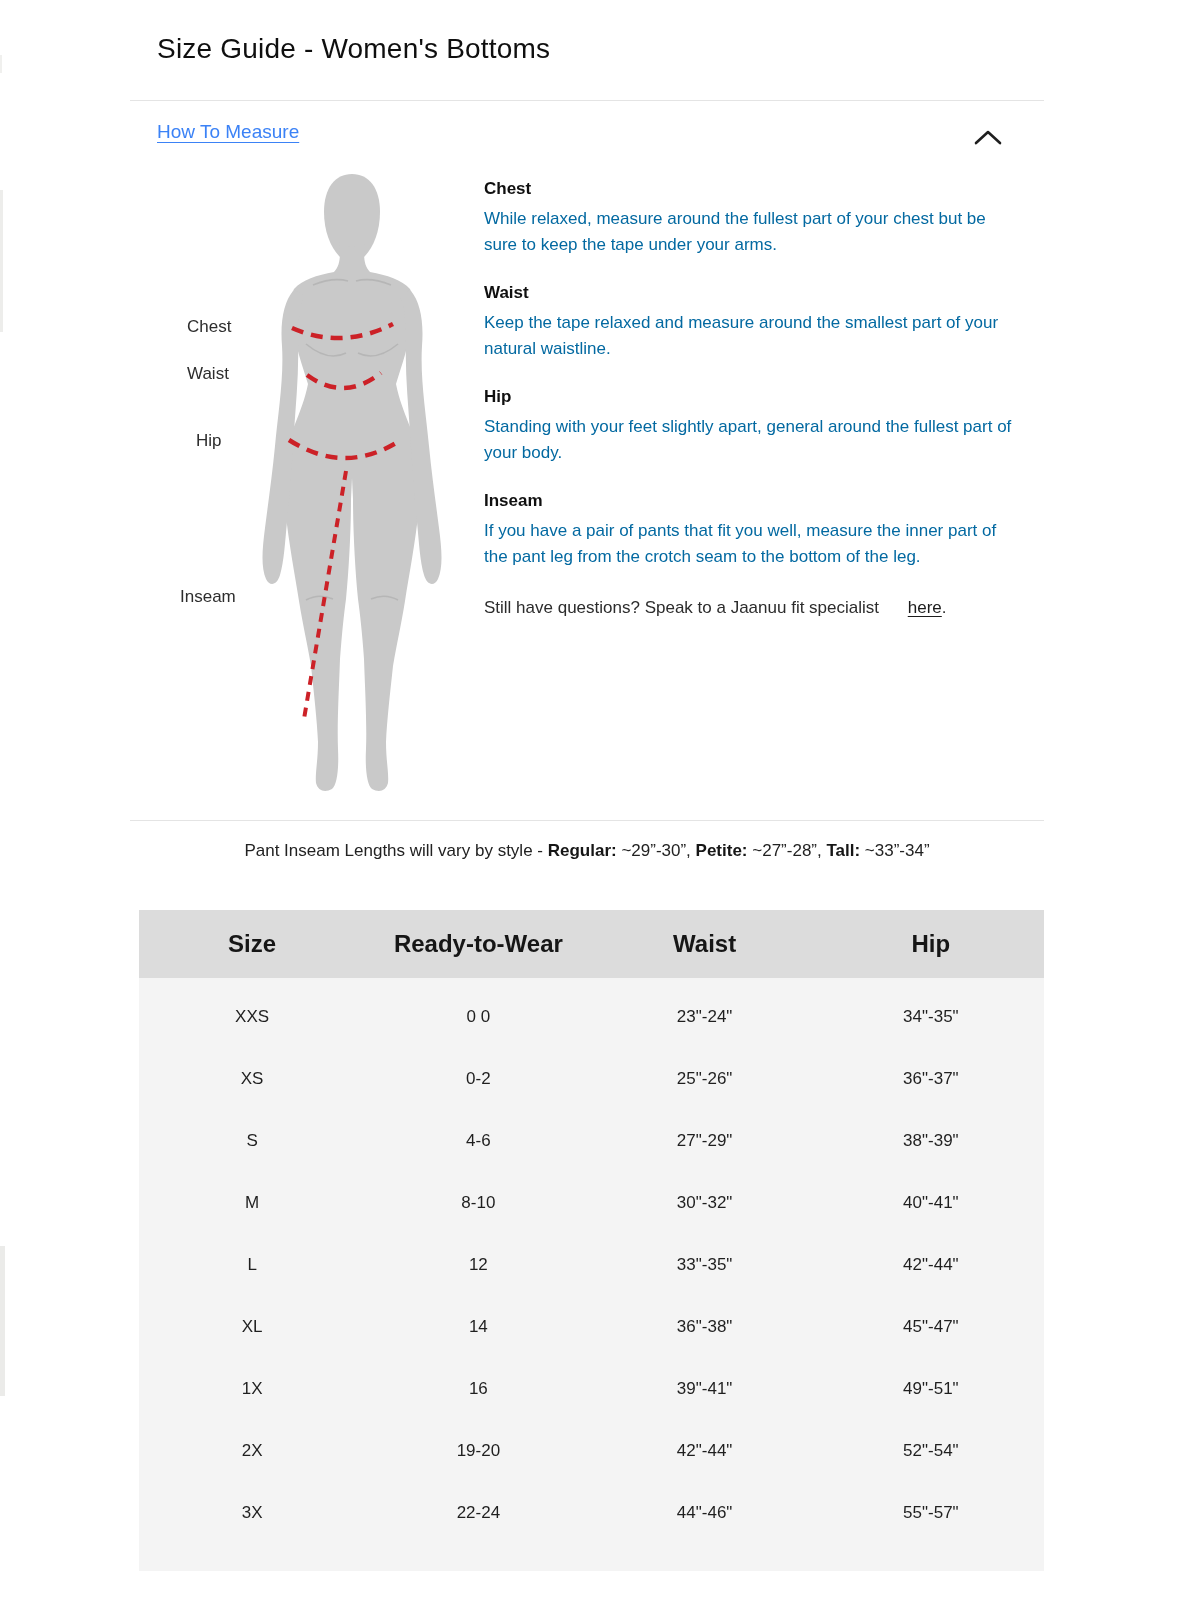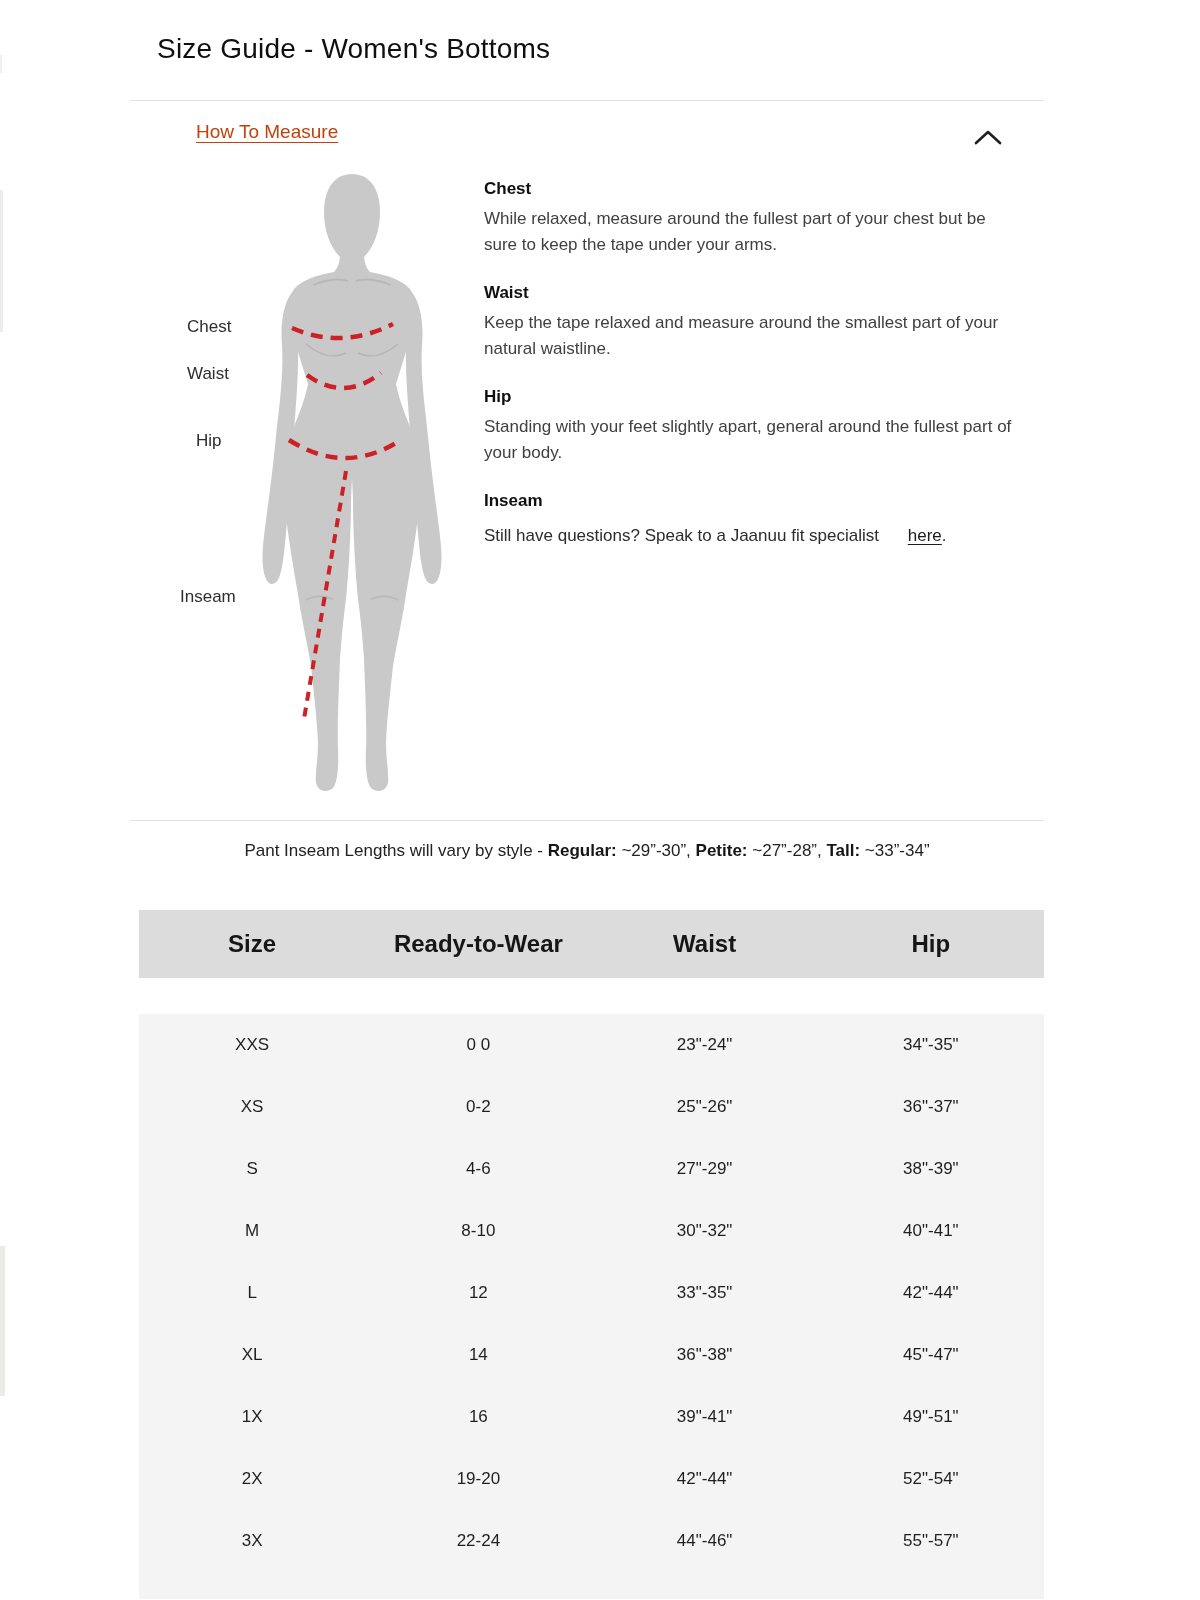--- a/index.html
+++ b/index.html
@@ -18,22 +18,22 @@
   .wrapper{position:absolute;left:130px;top:0;width:914px;height:1600px;}
   .page-title{
     position:absolute;left:27px;top:14px;
     font-size:28px;font-weight:400;letter-spacing:.2px;color:#0f0f0f;white-space:nowrap;
   }
   .divider{position:absolute;left:0;width:914px;height:1px;background:#e4e4e4;}
   #divider-top{top:100px;}
   #divider-mid{top:820px;}
   .htm-link{
     position:absolute;left:27px;top:121px;
-    font-size:19px;font-weight:500;color:#c2410c;
-    text-decoration:underline;text-underline-offset:4px;cursor:pointer;white-space:nowrap;margin-left:39px;
+    font-size:19px;font-weight:500;color:#3b82f6;
+    text-decoration:underline;text-underline-offset:4px;cursor:pointer;white-space:nowrap;
   }
   .chevron-btn{
     position:absolute;right:40px;top:126px;width:32px;height:24px;
     display:flex;align-items:center;justify-content:center;cursor:pointer;
     background:none;border:none;padding:0;
   }
   
   .figure-area{position:absolute;left:0;top:165px;width:354px;height:655px;}
   .figure-svg{position:absolute;left:55px;top:3px;}
   .fig-label{position:absolute;font-size:17px;color:#2d2d2d;white-space:nowrap;}
@@ -41,39 +41,39 @@
   #label-waist{left:57px;top:199px;}
   #label-hip{left:66px;top:266px;}
   #label-inseam{left:50px;top:422px;}
   .silhouette{fill:var(--silhouette-gray);}
   .detail-line{fill:none;stroke:#b3b3b3;stroke-width:1.6;opacity:.85;}
   .measure-line{fill:none;stroke:var(--accent-red);stroke-width:4.5;stroke-dasharray:12 8;}
   .inseam-line{fill:none;stroke:var(--accent-red);stroke-width:4;stroke-dasharray:9 7;}
   
   .measure-text{position:absolute;left:354px;top:179px;width:556px;}
   .m-title{font-size:17px;font-weight:700;margin:0 0 7px 0;color:#101010;}
-  .m-body{font-size:17px;line-height:26px;margin:0 0 25px 0;color:#404040;max-width:538px;}
+  .m-body{font-size:17px;line-height:26px;margin:0 0 25px 0;color:#0369a1;max-width:538px;}
   .questions{font-size:17px;line-height:26px;margin-top:12px;color:#2c2c2c;}
   .questions .link{text-decoration:underline;text-underline-offset:3px;cursor:pointer;color:#1c1c1c;padding-left:24px;}
   
   .note{
     position:absolute;top:838px;left:0;width:914px;text-align:center;
     font-size:17px;line-height:25.5px;color:#222222;
   }
   .note b{font-weight:700;color:#161616;}
   
   .size-table{position:absolute;top:910px;left:9px;width:905px;font-size:17px;}
   .table-header{
     display:grid;grid-template-columns:repeat(4,1fr);height:68px;
     background:var(--table-header-bg);align-items:center;
   }
   .table-header .th{
     text-align:center;font-size:24px;font-weight:700;color:#161616;
   }
-  .table-body{background:var(--table-body-bg);padding:0 0 27px 0;margin-top:36px;}
+  .table-body{background:var(--table-body-bg);padding:8px 0 27px 0;}
   .table-row{
     display:grid;grid-template-columns:repeat(4,1fr);height:62px;align-items:center;
   }
   .table-row .td{text-align:center;color:#1f1f1f;}
   
   .edge-a1{position:absolute;left:0;top:55px;width:2px;height:18px;background:#f0f0ee;}
   .edge-a2{position:absolute;left:0;top:190px;width:3px;height:142px;background:#ededeb;}
   .edge-a3{position:absolute;left:0;top:1246px;width:5px;height:150px;background:#ebebe9;}
 </style>
 </head>
@@ -182,20 +182,21 @@
     <div class="m-section">
       <h4 class="m-title">Waist</h4>
       <p class="m-body">Keep the tape relaxed and measure around the smallest part of your natural waistline.</p>
     </div>
     <div class="m-section">
       <h4 class="m-title">Hip</h4>
       <p class="m-body">Standing with your feet slightly apart, general around the fullest part of your body.</p>
     </div>
     <div class="m-section">
       <h4 class="m-title">Inseam</h4>
+      <p class="m-body">If you have a pair of pants that fit you well, measure the inner part of the pant leg from the crotch seam to the bottom of the leg.</p>
     </div>
     <div class="questions"><span>Still have questions? Speak to a Jaanuu fit specialist </span><a class="link">here</a><span>.</span></div>
   </div>
 
   <div class="divider" id="divider-mid"></div>
 
   <div class="note">
     <div><span>Pant Inseam Lengths will vary by style - </span><b>Regular:</b><span> ~29”-30”, </span><b>Petite:</b><span> ~27”-28”, </span><b>Tall:</b><span> ~33”-34”</span></div>
   </div>
 

